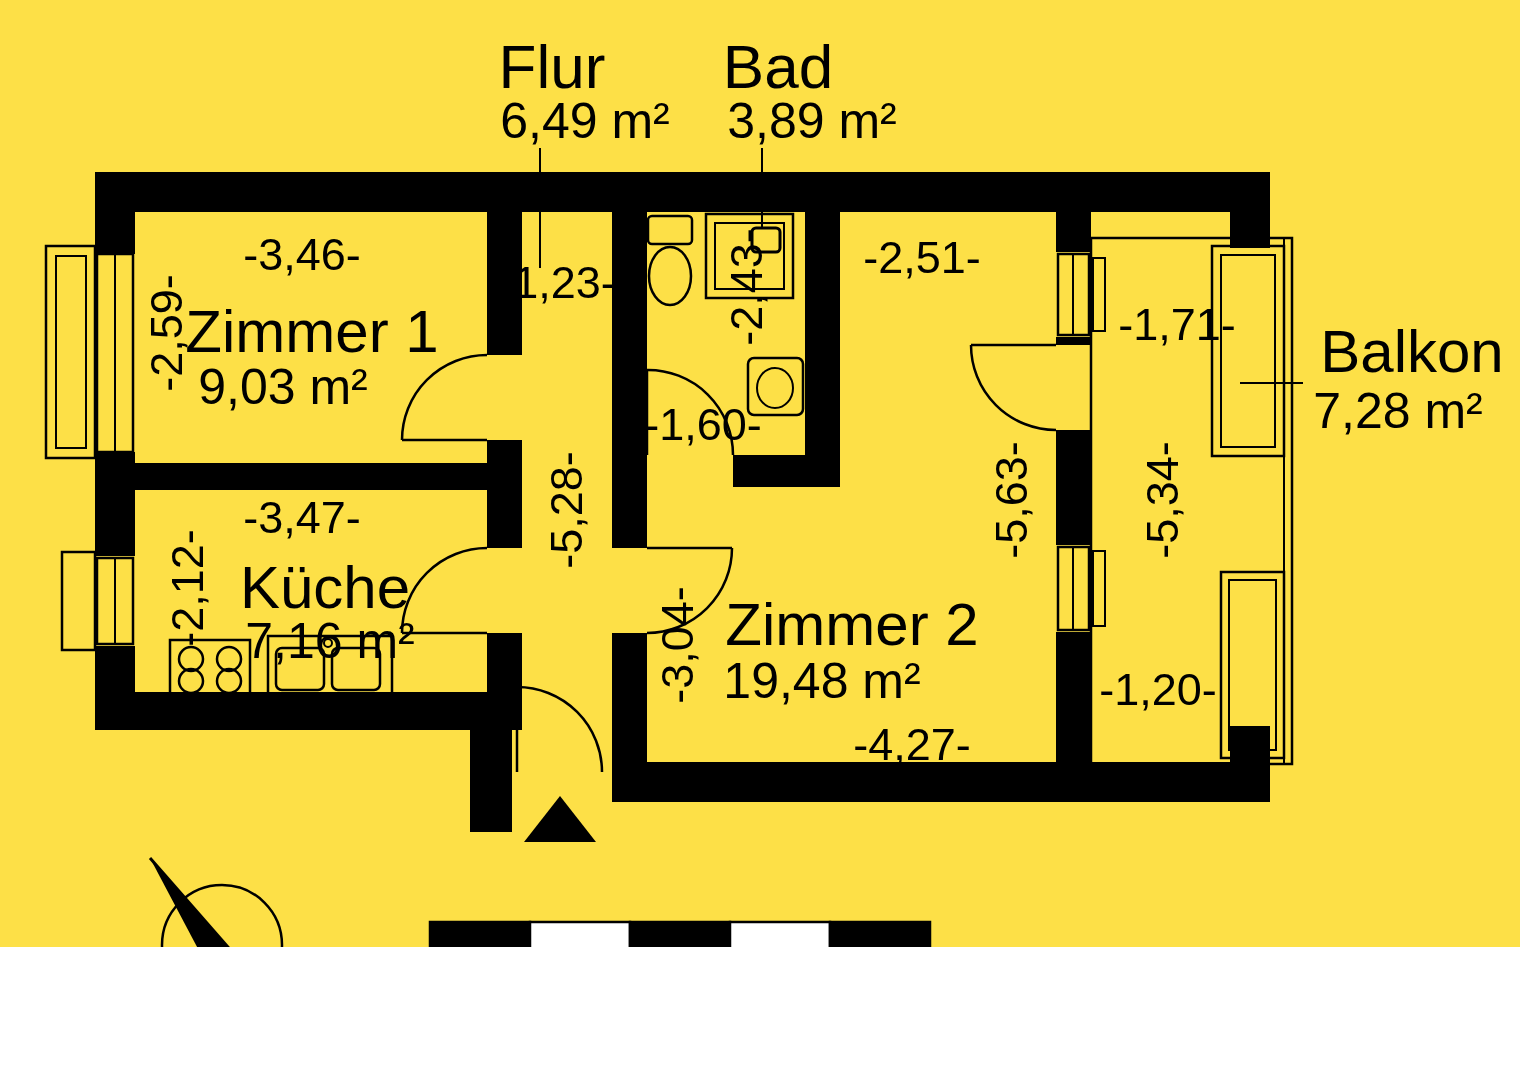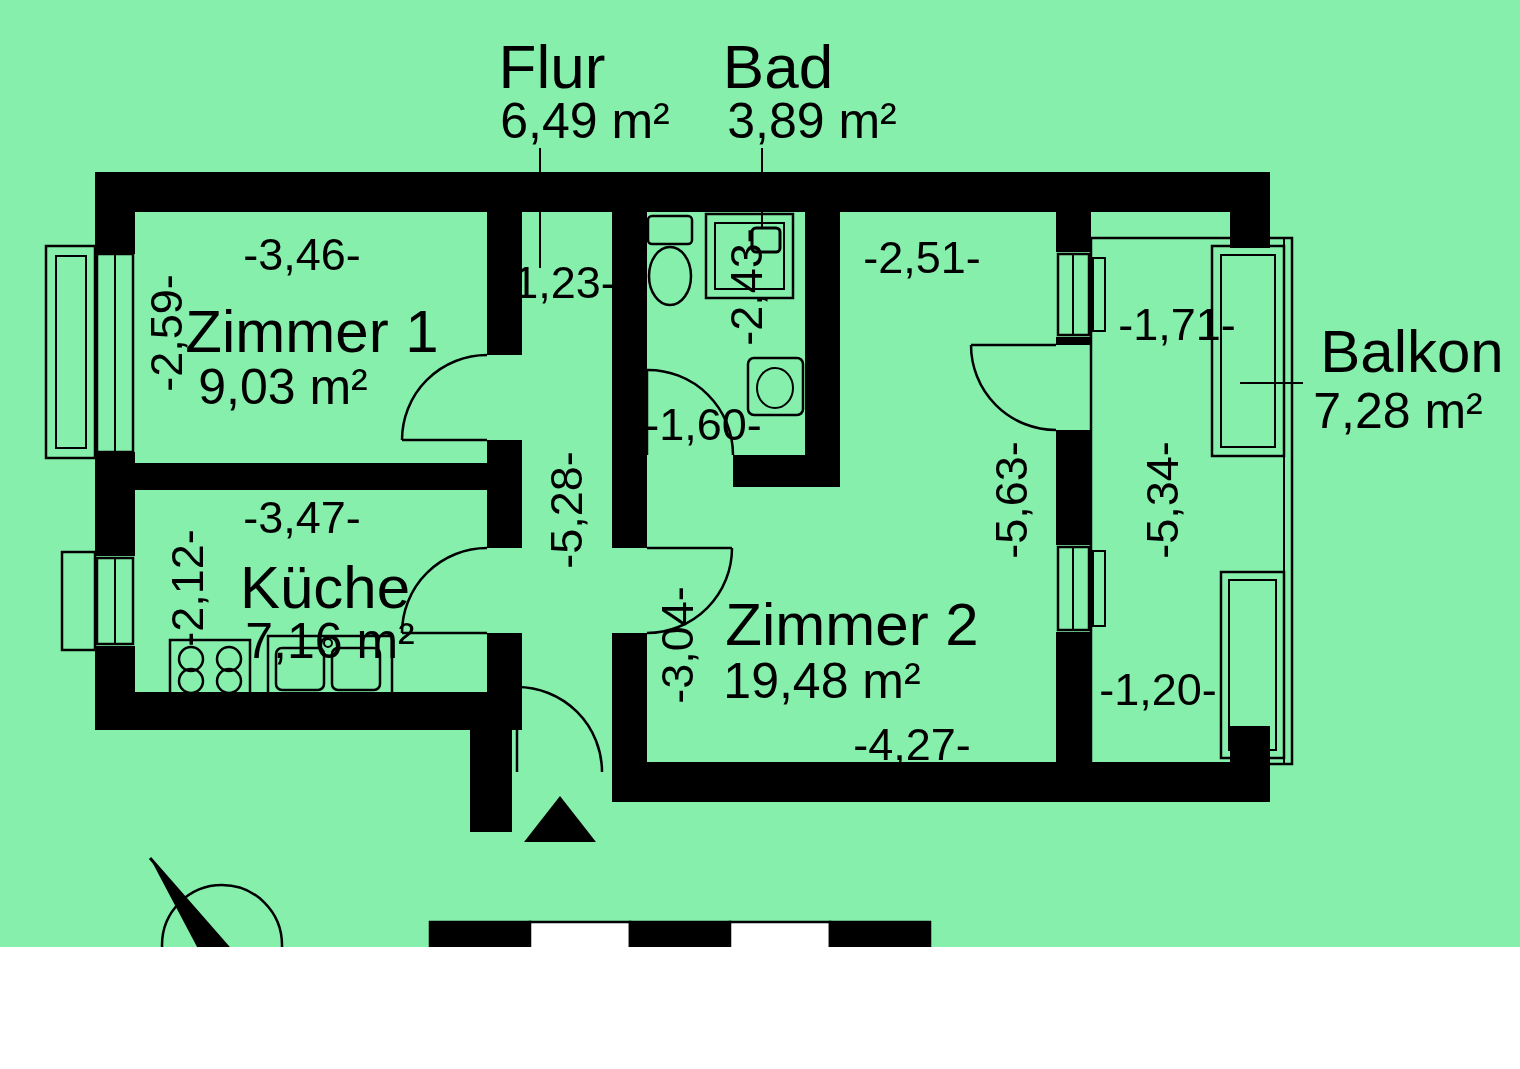--- a/index.html
+++ b/index.html
@@ -1,16 +1,16 @@
 <!DOCTYPE html>
 <html><head>
 <meta charset="utf-8">
 <style>
   html,body{margin:0;padding:0;background:#ffffff;}
-  .canvas{position:relative;width:1520px;height:947px;background:#86efac;overflow:hidden;}
+  .canvas{position:relative;width:1520px;height:947px;background:#fde047;overflow:hidden;}
   svg text{font-family:"Liberation Sans",sans-serif;fill:#000;text-anchor:middle;}
   .t-top{font-size:62px;}
   .t-room{font-size:60px;}
   .t-area{font-size:50px;}
   .t-dim{font-size:45px;}
   .t-scale{font-size:56px;}
   .wall{fill:#000;stroke:none;}
   .thin{fill:none;stroke:#000;stroke-width:2.5;}
   .thin2{fill:none;stroke:#000;stroke-width:2;}
   .leader{stroke:#000;stroke-width:2;}

